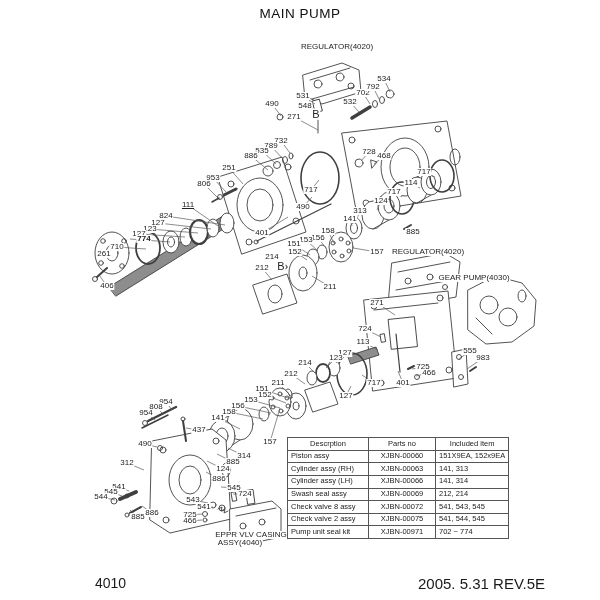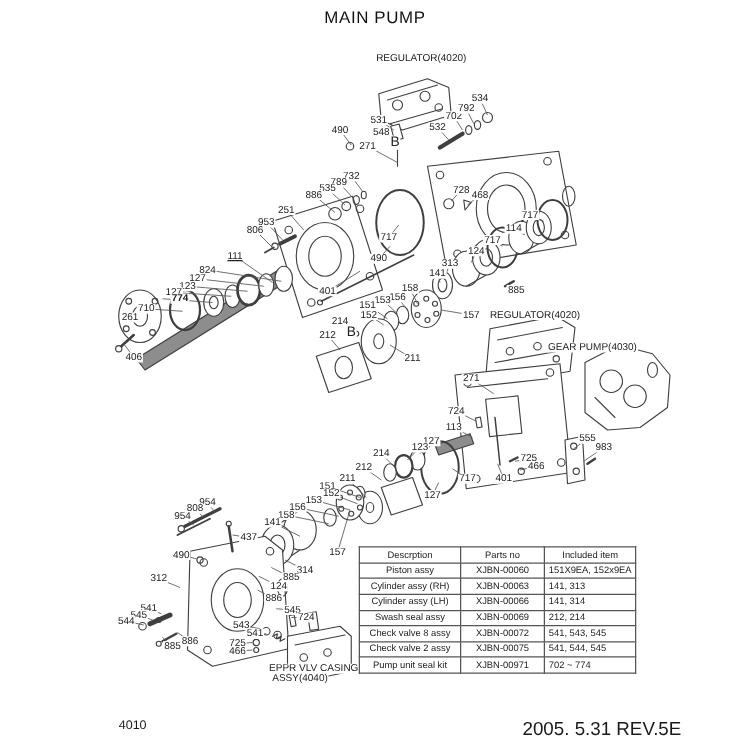--- a/index.html
+++ b/index.html
@@ -10,24 +10,24 @@
   #artwork{position:absolute;left:0;top:0;z-index:1;}
   #labels{position:absolute;inset:0;z-index:3;}
   .lbl{position:absolute;transform:translate(-50%,-50%);font-size:8px;line-height:1;
        white-space:nowrap;background:#fff;padding:0 1px;color:#222;}
   .lbl.big{font-size:11px;}
   #parts-table{position:absolute;left:287px;top:437px;z-index:4;border-collapse:collapse;
                background:#fff;font-size:7.5px;color:#222;}
   #parts-table th,#parts-table td{border:1px solid #555;padding:1.5px 3px;line-height:1.15;
                font-weight:400;white-space:nowrap;}
   #parts-table th{text-align:center;}
-  #parts-table td.c0{width:74px;text-align:center;}
+  #parts-table td.c0{width:74px;text-align:left;}
   #parts-table td.c1{width:60px;text-align:center;}
   #parts-table td.c2{width:63px;text-align:left;}
-  #footer-left{position:absolute;left:95px;top:575px;font-size:10px;}
+  #footer-left{position:absolute;left:95px;top:575px;font-size:14px;}
   #footer-right{position:absolute;left:418px;top:575px;font-size:15px;}
   svg .leader line{stroke:#5a5a5a;stroke-width:.7;}
 </style>
 </head>
 <body>
 
 <div id="page">
   <div id="title">MAIN PUMP</div>
 
   <svg id="artwork" width="600" height="600" viewBox="0 0 600 600">

